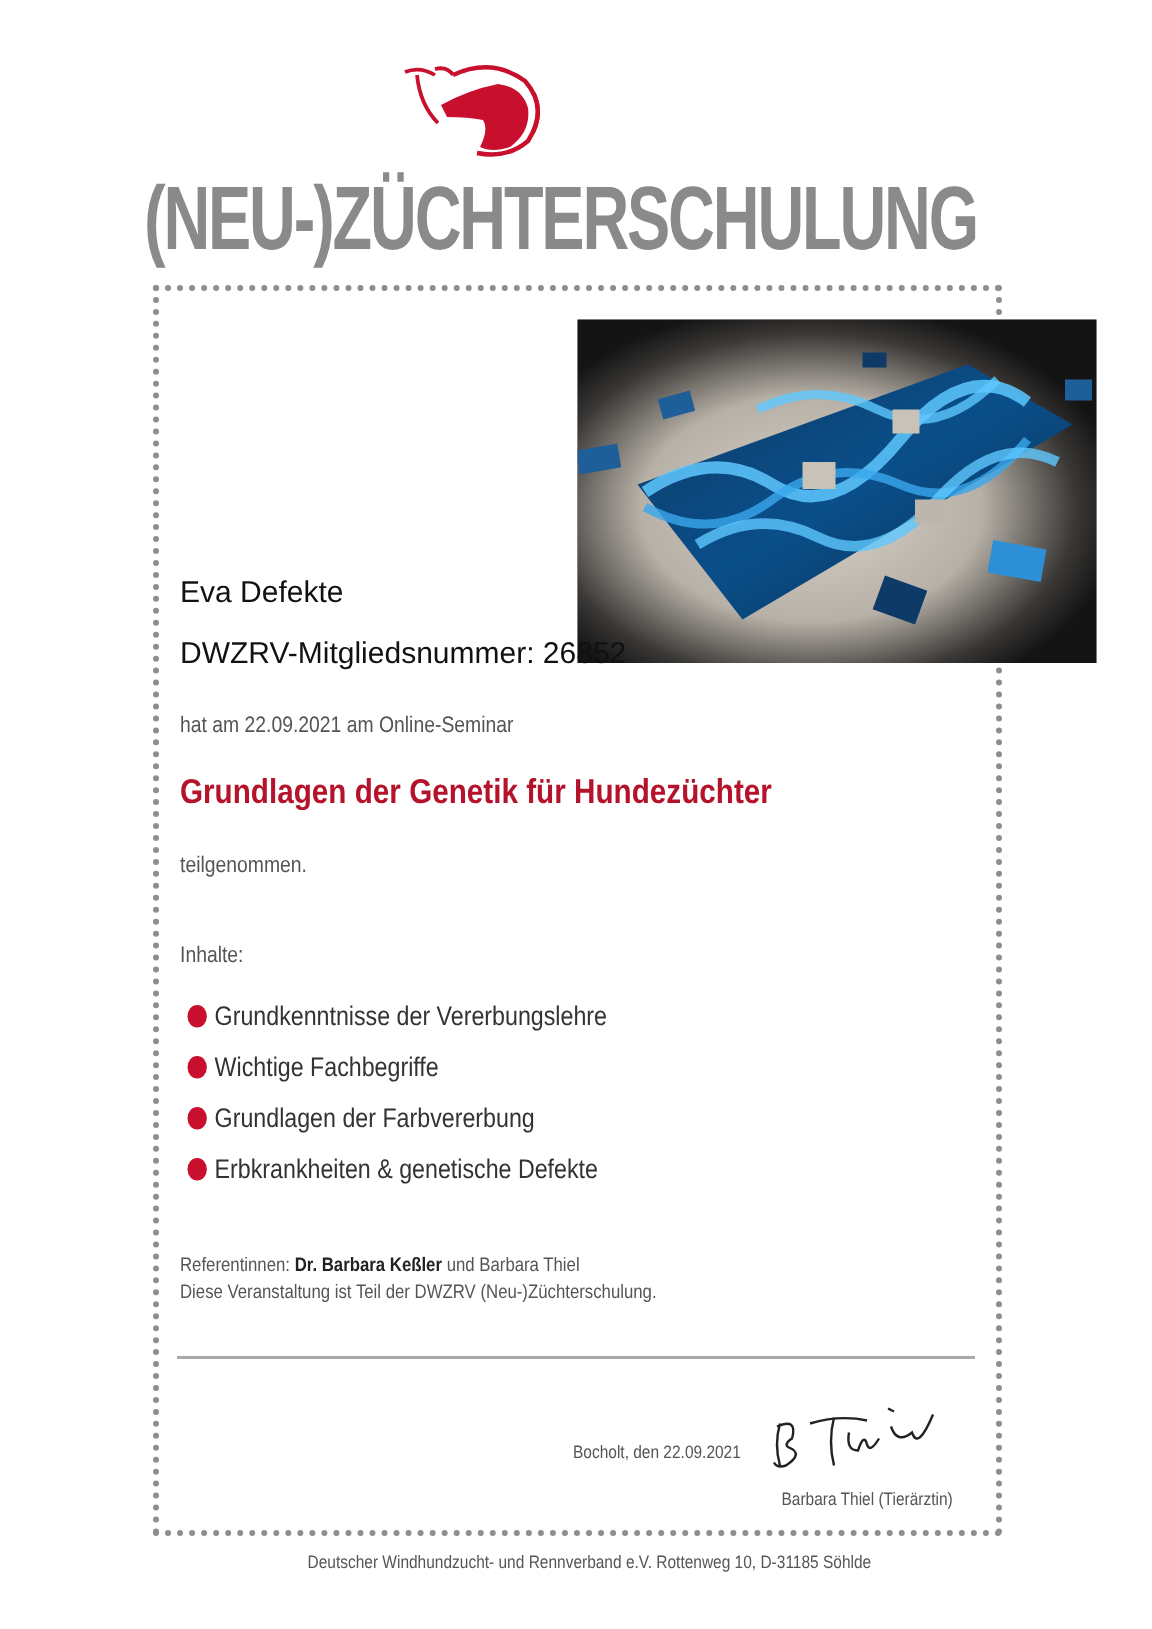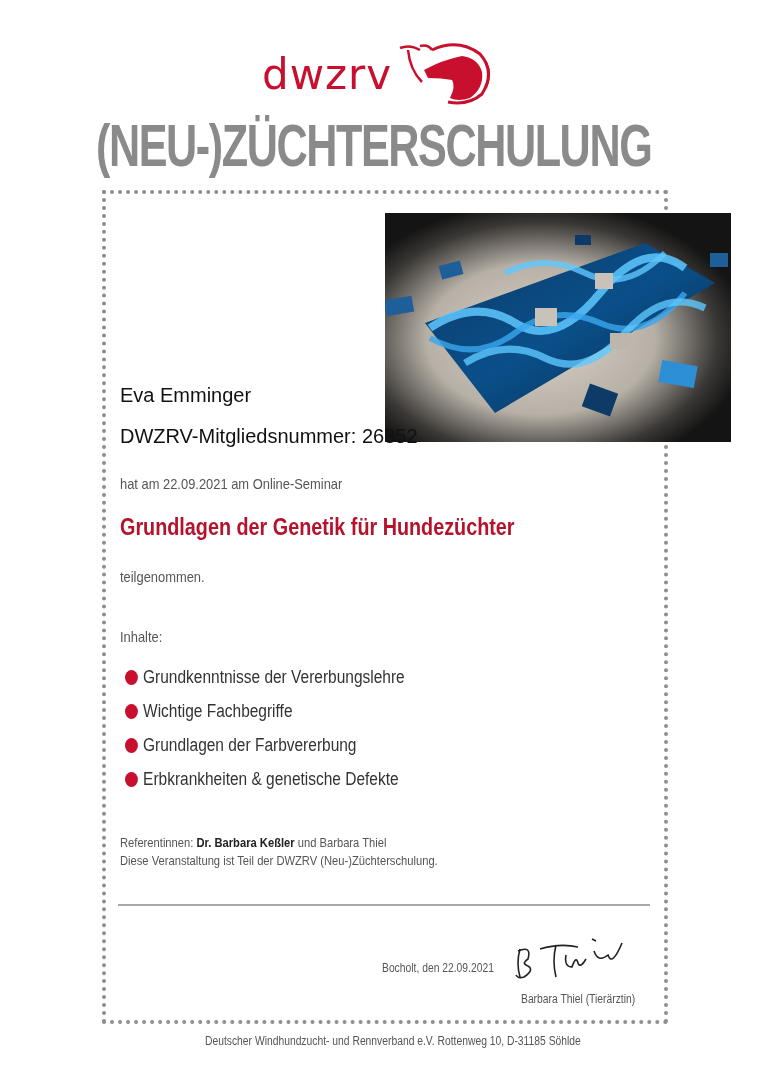--- a/index.html
+++ b/index.html
@@ -39,21 +39,20 @@
     .place { position: absolute; left: 382px; top: 961px; font-size: 12px; color: #555; }
     .signature { position: absolute; left: 512px; top: 933px; width: 116px; height: 50px; }
     .signer { position: absolute; left: 521px; top: 992px; font-size: 12px; color: #555; }
 
     .footer { position: absolute; left: 205px; top: 1034px; font-size: 12px; color: #555; }
   </style>
 </head>
 <body>
 
 <div class="logo">
-  <span class="logo-text">dwzrv</span>
   <svg class="logo-mark" viewBox="0 0 100 66">
     <path d="M2 8 Q12 4 22 10 M22 6 Q30 4 34 10" stroke="#c8102e" stroke-width="2.5" fill="none"></path>
     <path d="M10 10 Q12 30 24 42" stroke="#c8102e" stroke-width="2.5" fill="none"></path>
     <path d="M34 10 Q60 -2 82 14 Q98 32 84 54 Q70 66 50 62" stroke="#c8102e" stroke-width="3" fill="none"></path>
     <path d="M26 30 Q44 20 64 16 Q80 18 84 32 Q86 48 72 58 Q60 62 52 58 Q58 46 54 40 Q44 38 30 38 Z" fill="#c8102e"></path>
     <path d="M88 22 Q94 34 88 48" stroke="#c8102e" stroke-width="2" fill="none"></path>
   </svg>
 </div>
 
 <div class="headline">(NEU-)ZÜCHTERSCHULUNG</div>
@@ -86,21 +85,21 @@
     <rect x="225" y="120" width="20" height="16" fill="#bcb6ac"></rect>
     <rect x="55" y="50" width="22" height="14" fill="#1f5f99" transform="rotate(-15 66 57)"></rect>
     <rect x="200" y="175" width="30" height="24" fill="#0d3a66" transform="rotate(20 215 187)"></rect>
     <rect x="275" y="150" width="36" height="22" fill="#2d8fd6" transform="rotate(10 293 161)"></rect>
     <rect x="190" y="22" width="16" height="10" fill="#0d3a66"></rect>
     <rect x="325" y="40" width="18" height="14" fill="#1f5f99"></rect>
     <rect x="0" y="85" width="28" height="16" fill="#1f5f99" transform="rotate(-10 14 93)"></rect>
   </svg>
 </div>
 
-<div class="name">Eva Emminger</div>
+<div class="name">Eva Defekte</div>
 <div class="member">DWZRV-Mitgliedsnummer: 26852</div>
 
 <div class="intro cond">hat am 22.09.2021 am Online-Seminar</div>
 <div class="title cond">Grundlagen der Genetik für Hundezüchter</div>
 <div class="participated cond">teilgenommen.</div>
 <div class="contents-label cond">Inhalte:</div>
 
 <ul class="list cond">
   <li>
     <span class="bullet"></span>

